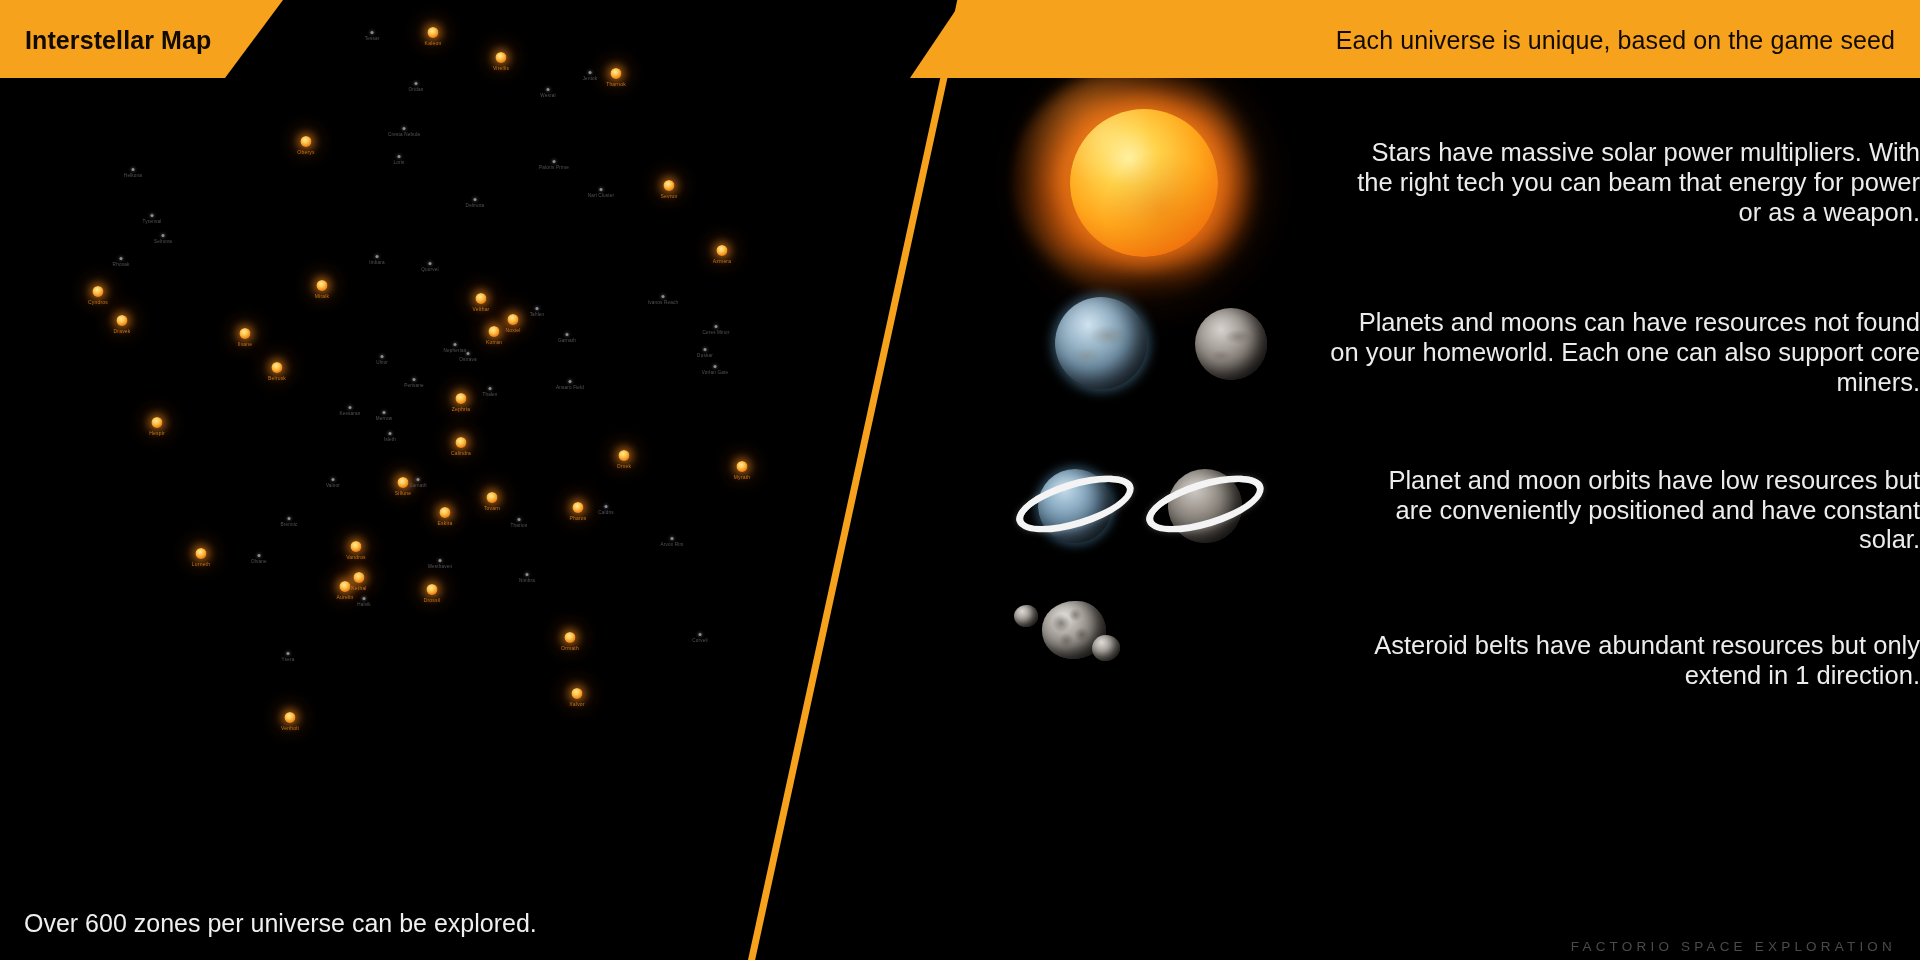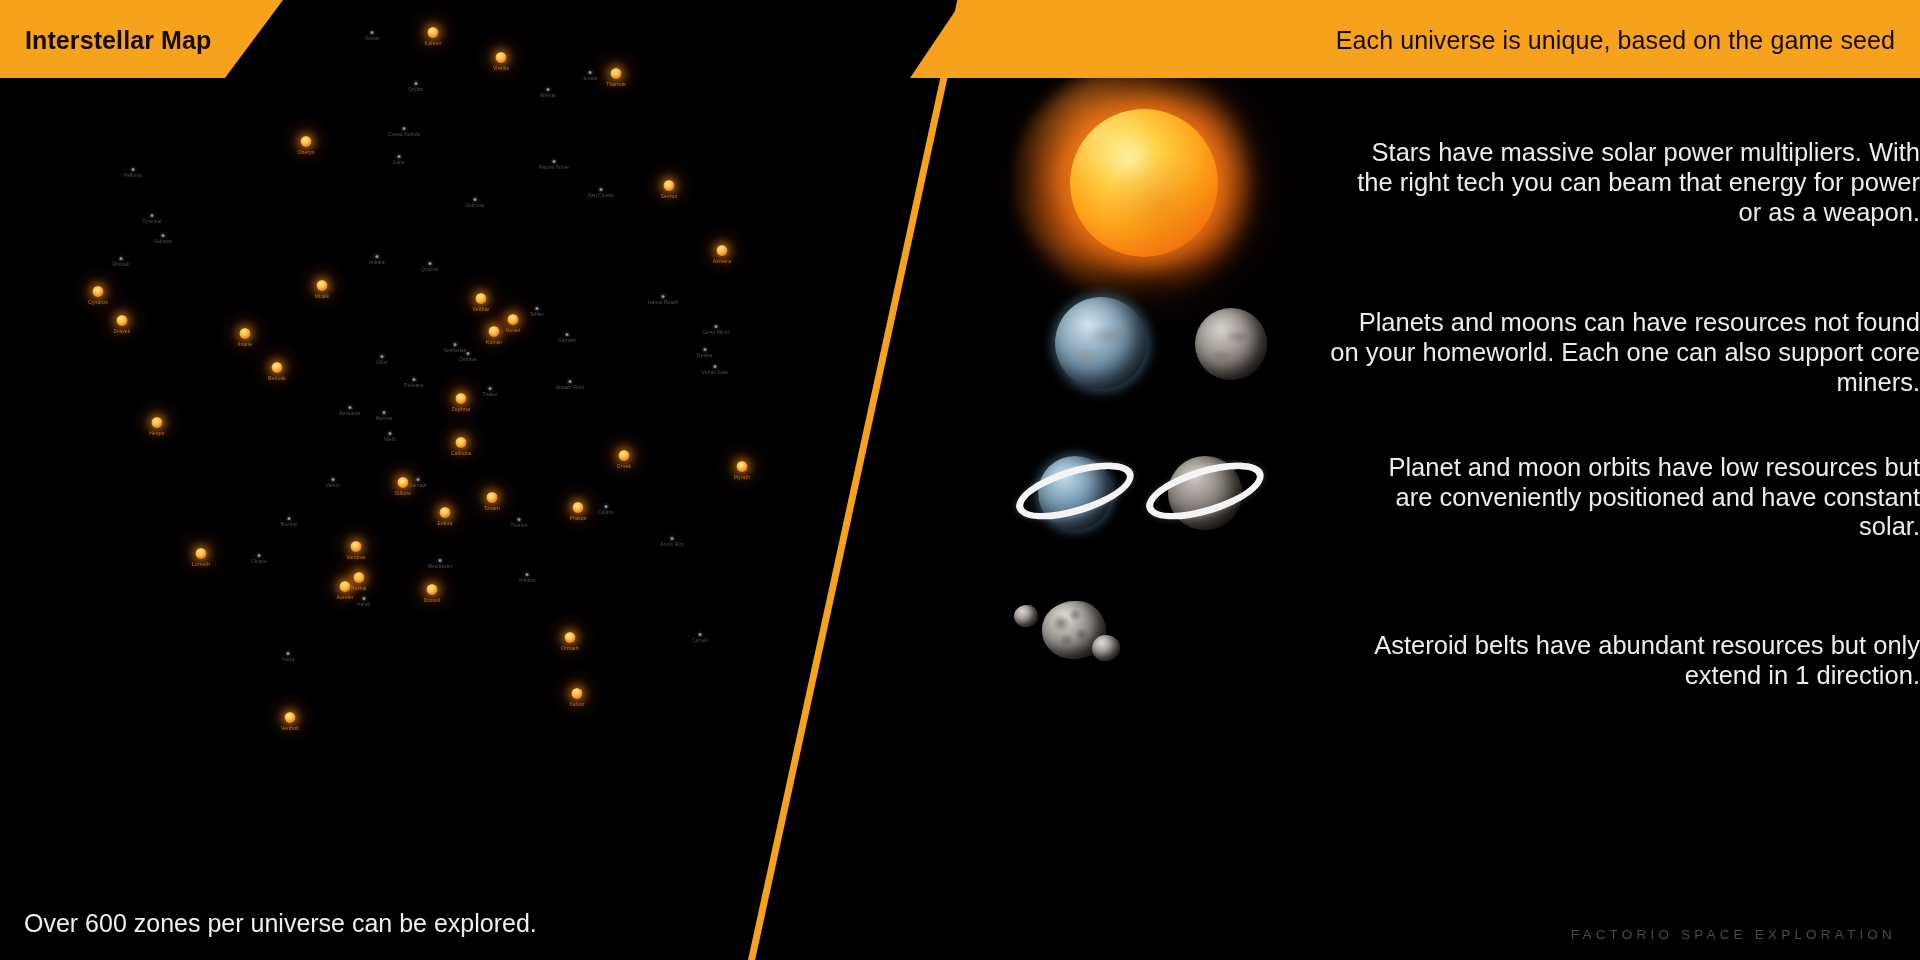--- a/index.html
+++ b/index.html
@@ -128,21 +128,21 @@
     text-align: right;
     color: #ececec;
     font-size: 25.5px;
     line-height: 1.17;
     text-shadow: 0 0 4px rgba(0,0,0,0.95);
   }
 
   
   .row-star    { top: 0px;   height: 210px; }
   .row-planet  { top: 185px; height: 180px; }
-  .row-orbit   { top: 332px; height: 175px; gap: 36px; }
+  .row-orbit   { top: 345px; height: 175px; gap: 36px; }
   .row-belt    { top: 505px; height: 155px; }
   .row-deep    { top: 650px; height: 160px; }
 
   
   .sun-wrap {
     position: absolute;
     left: 12px; top: -13px;
     width: 250px; height: 235px;
   }
   .corona {
@@ -307,21 +307,21 @@
   .footer-left {
     position: absolute;
     left: 24px; bottom: 22px;
     color: #efefef;
     font-size: 25px;
     z-index: 12;
     text-shadow: 0 0 4px rgba(0,0,0,0.9);
   }
   .footer-right {
     position: absolute;
-    right: 24px; bottom: 18px;
+    right: 24px; bottom: 6px;
     color: #4a4a4a;
     font-size: 13.5px;
     letter-spacing: 4.2px;
     z-index: 12;
   }
 </style>
 </head>
 <body>
 
 <div id="root">

